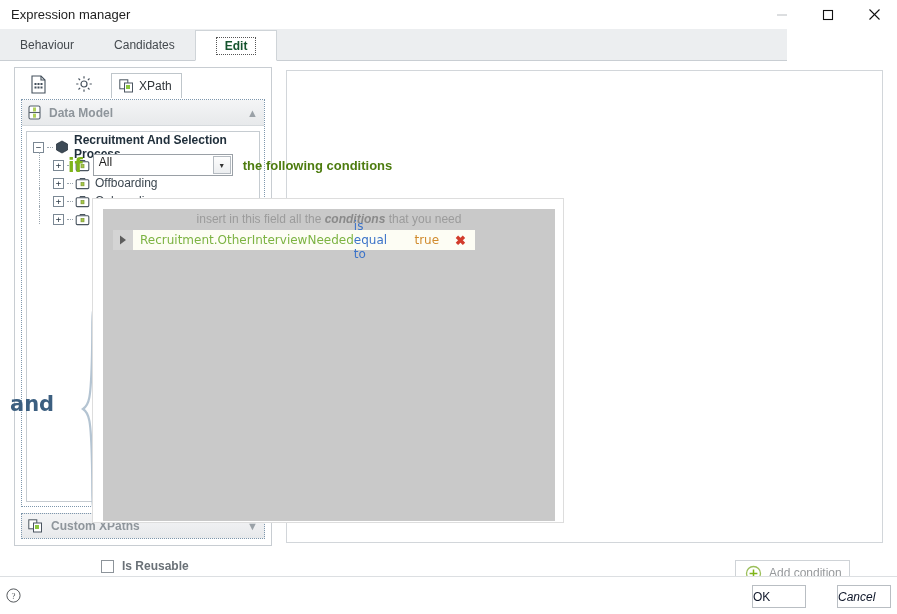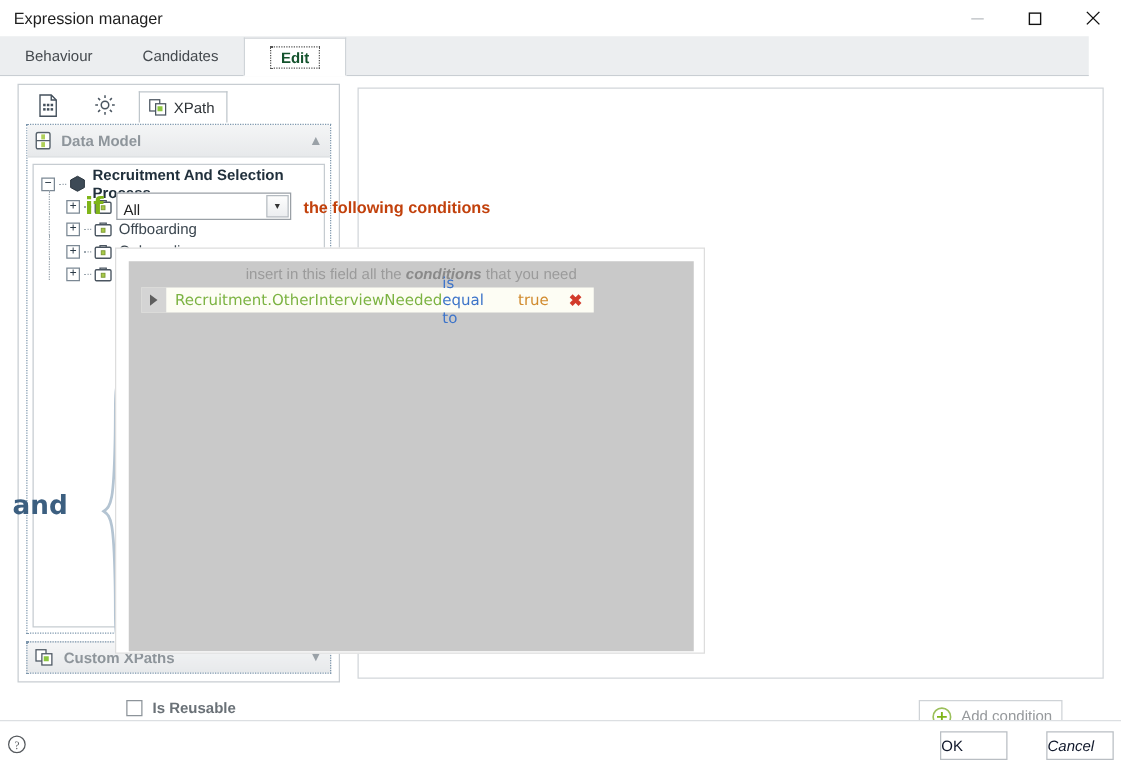--- a/index.html
+++ b/index.html
@@ -32,21 +32,21 @@
   .win-btn {
     width: 46px; height: 29px;
     display: flex; align-items: center; justify-content: center;
     cursor: default;
   }
   .win-btn svg { display: block; }
 
   
   .tabstrip {
     position: absolute; top: 29px; left: 0;
-    width: 871px; height: 32px;
+    width: 787px; height: 32px;
     background: #eceef0;
     border-bottom: 1px solid #c9ced3;
     display: flex; align-items: flex-start;
   }
   .tab {
     height: 31px;
     padding: 0 20px;
     display: flex; align-items: center; justify-content: center;
     font-size: 12px;
     color: #44494e;
@@ -216,37 +216,37 @@
   }
   .if-word {
     font-size: 19px; font-weight: bold;
     color: #7fb519;
     font-family: "DejaVu Sans", sans-serif;
   }
   .combo {
     width: 140px; height: 22px;
     border: 1px solid #9aa0a6;
     background: #ffffff;
-    display: flex; align-items: flex-end;
+    display: flex; align-items: flex-start;
     position: relative;
     cursor: default;
   }
   .combo-val {
     padding-left: 5px; font-size: 12px; color: #222;
   }
   .combo-btn {
     position: absolute; right: 1px; top: 1px;
     width: 18px; height: 18px;
     background: linear-gradient(to bottom,#fdfdfd,#eceef0);
     border: 1px solid #b4bac0;
     display: flex; align-items: center; justify-content: center;
     font-size: 7px; color: #333;
   }
   .if-suffix {
-    font-size: 13px; font-weight: bold; color: #c2410c;
+    font-size: 13px; font-weight: bold; color: #4d7c0f;
   }
 
   
   .and-word {
     position: absolute;
     left: 10px; top: 331px;
     font-size: 21px; font-weight: bold;
     color: #3c5f80;
     font-family: "DejaVu Sans", sans-serif;
   }

